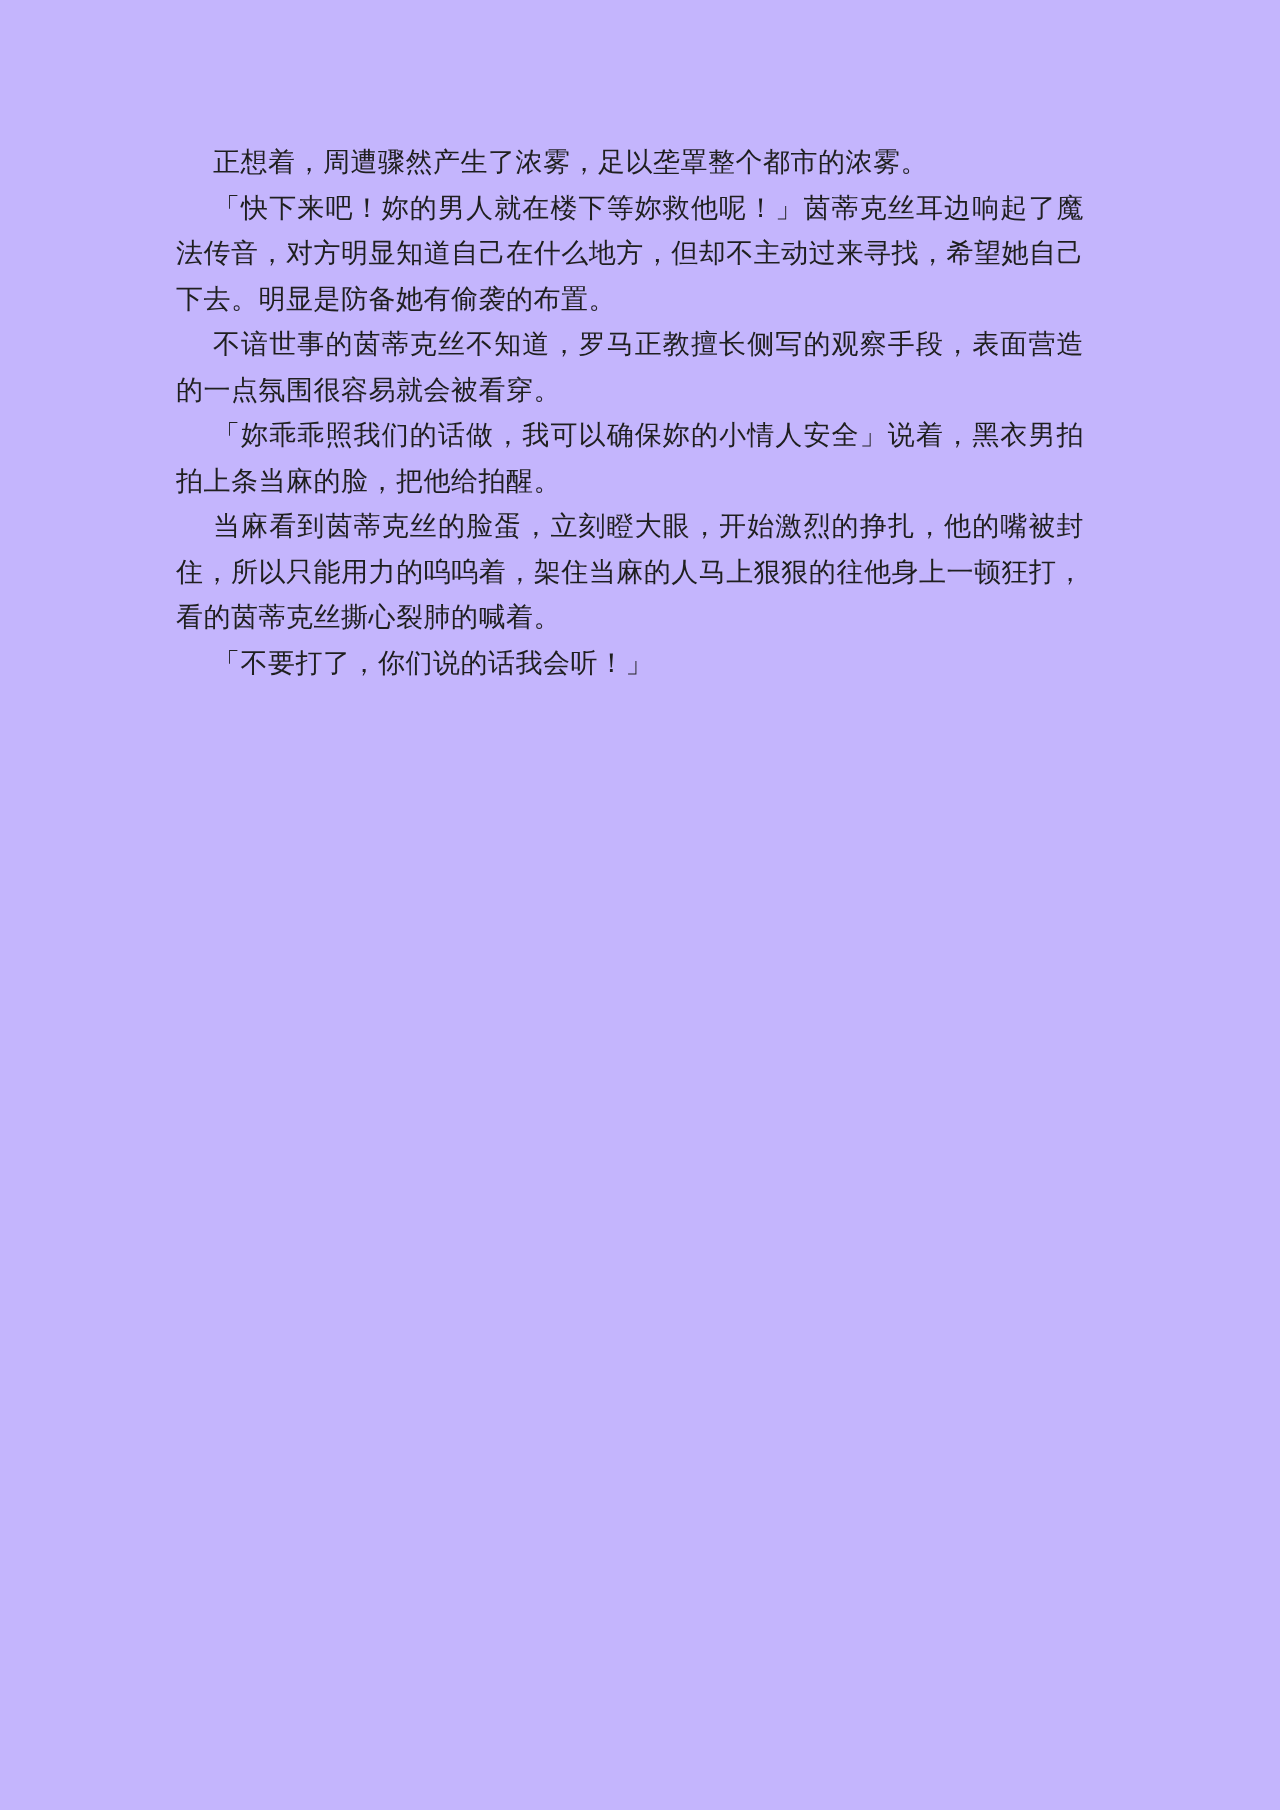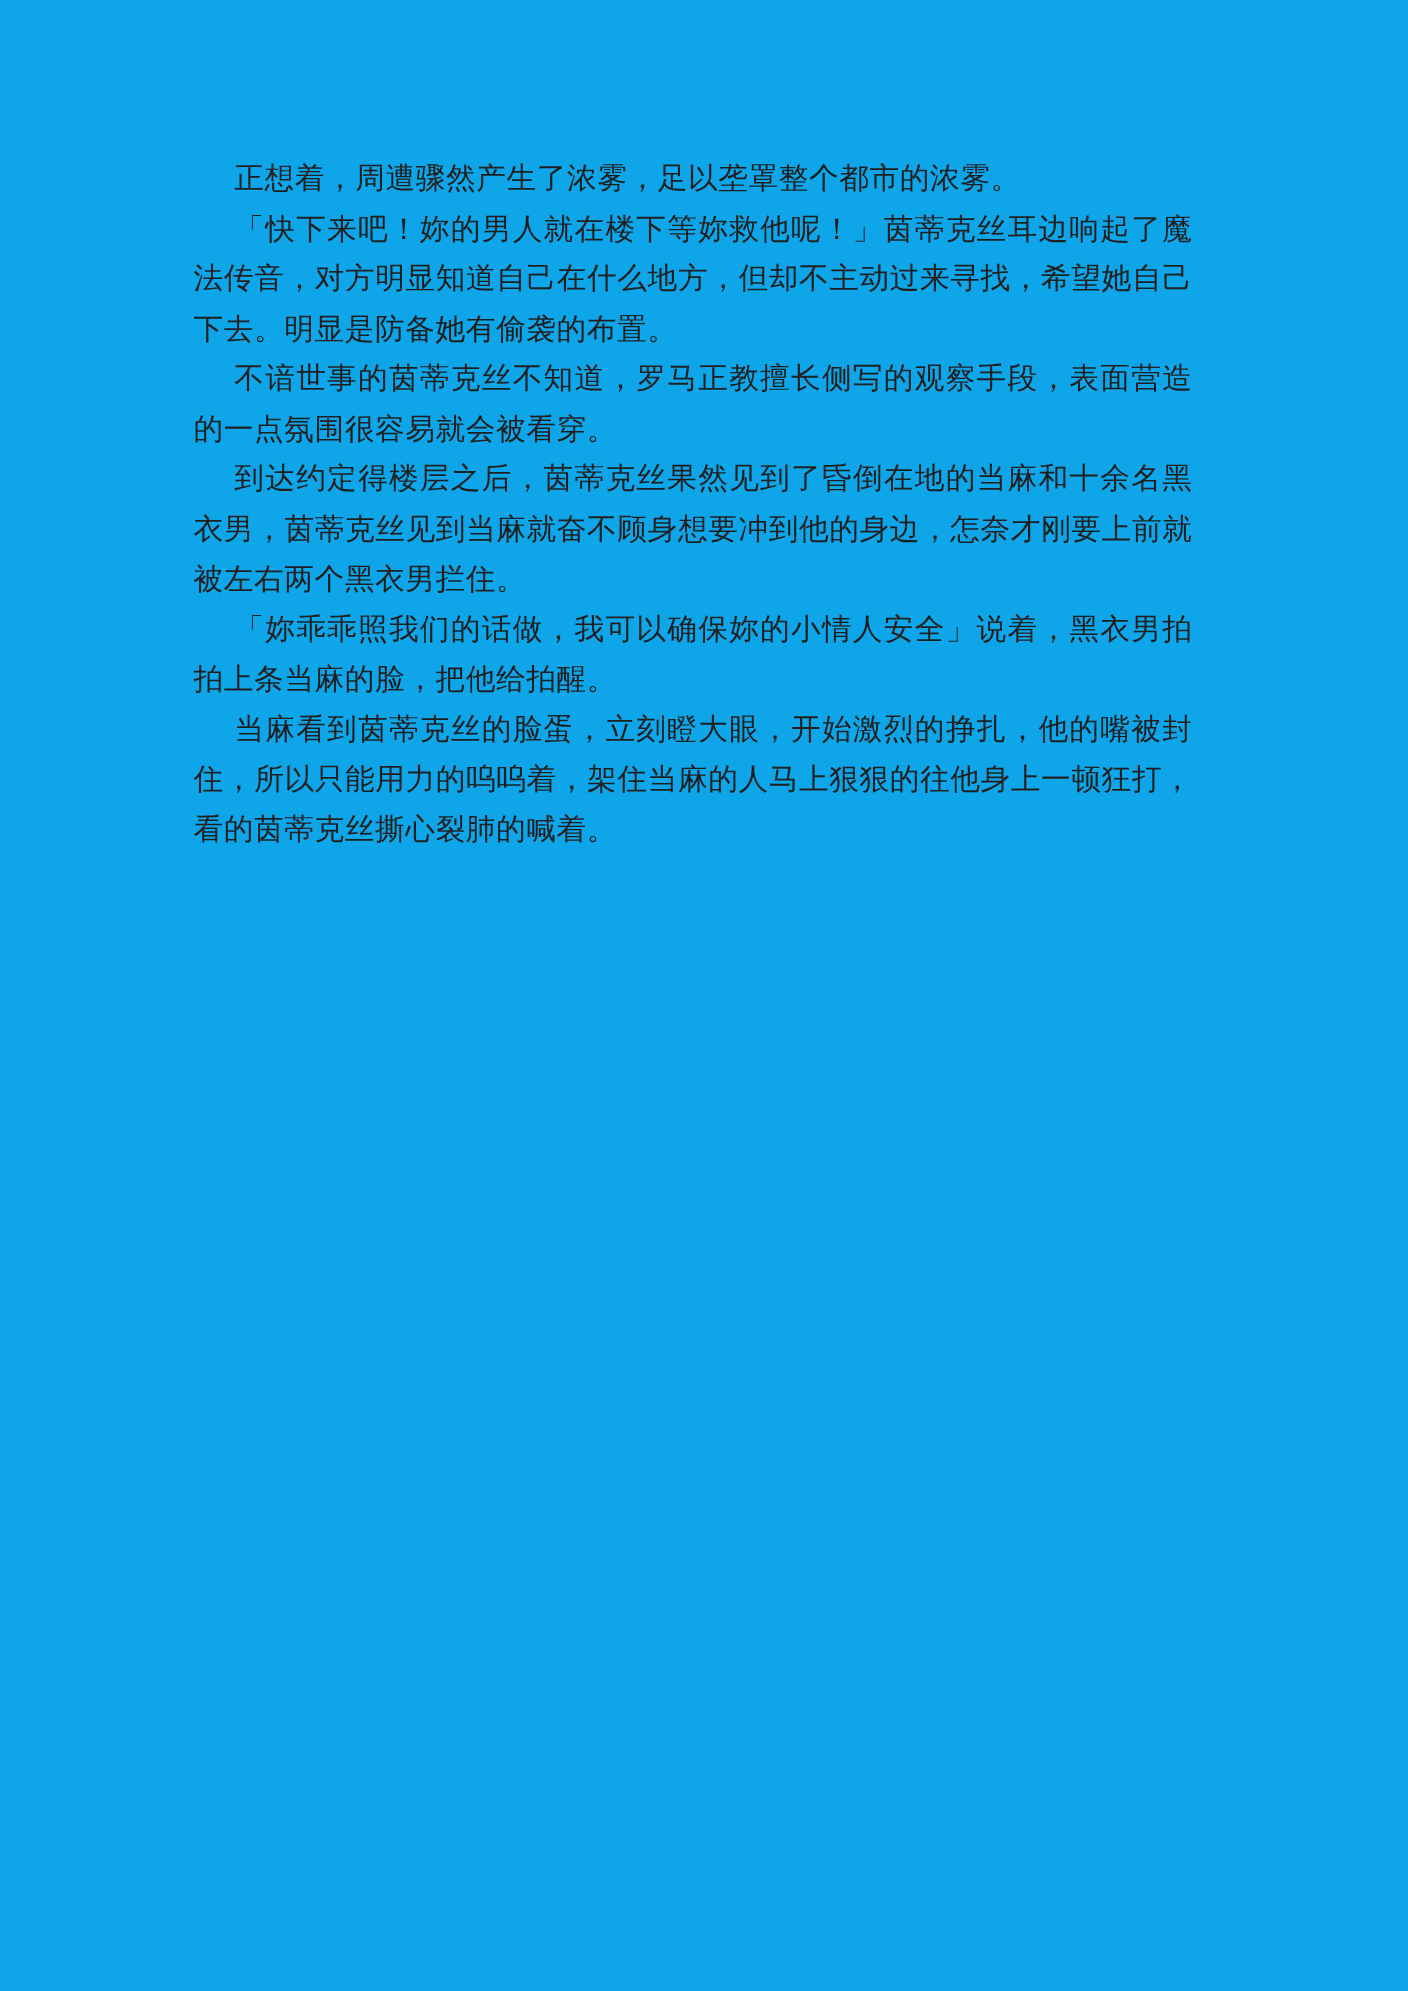--- a/index.html
+++ b/index.html
@@ -10,21 +10,21 @@
     width: 1280px;
     height: 1810px;
     background: #ffffff;
     position: relative;
     overflow: hidden;
     font-family: "Liberation Sans", "DejaVu Sans", sans-serif;
   }
   .page {
     position: absolute;
     inset: 0;
-    background: #0ea5e9;
+    background: #c4b5fd;
   }
   .text-column {
     position: absolute;
     left: 176px;
     top: 140px;
     width: 908px;
   }
   .text-column p {
     margin: 0;
     padding: 0;
@@ -39,17 +39,17 @@
   }
 </style>
 </head>
 <body>
 
 <div class="page">
   <div class="text-column">
     <p>正想着，周遭骤然产生了浓雾，足以垄罩整个都市的浓雾。</p>
     <p>「快下来吧！妳的男人就在楼下等妳救他呢！」茵蒂克丝耳边响起了魔法传音，对方明显知道自己在什么地方，但却不主动过来寻找，希望她自己下去。明显是防备她有偷袭的布置。</p>
     <p>不谙世事的茵蒂克丝不知道，罗马正教擅长侧写的观察手段，表面营造的一点氛围很容易就会被看穿。</p>
-    <p>到达约定得楼层之后，茵蒂克丝果然见到了昏倒在地的当麻和十余名黑衣男，茵蒂克丝见到当麻就奋不顾身想要冲到他的身边，怎奈才刚要上前就被左右两个黑衣男拦住。</p>
     <p>「妳乖乖照我们的话做，我可以确保妳的小情人安全」说着，黑衣男拍拍上条当麻的脸，把他给拍醒。</p>
     <p>当麻看到茵蒂克丝的脸蛋，立刻瞪大眼，开始激烈的挣扎，他的嘴被封住，所以只能用力的呜呜着，架住当麻的人马上狠狠的往他身上一顿狂打，看的茵蒂克丝撕心裂肺的喊着。</p>
+    <p>「不要打了，你们说的话我会听！」</p>
   </div>
 </div>
 
 </body></html>

